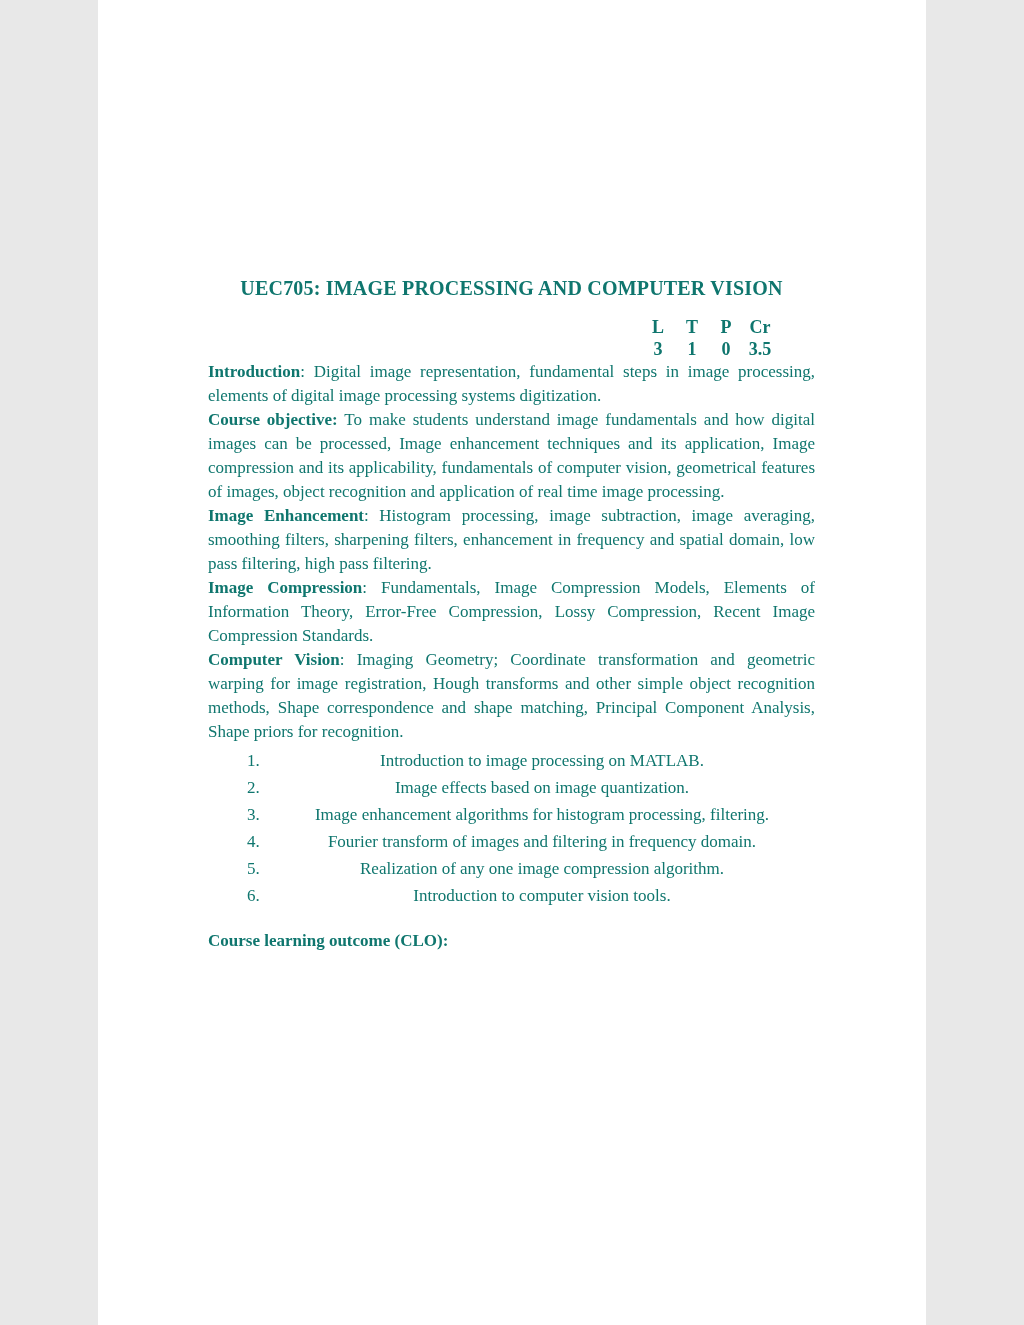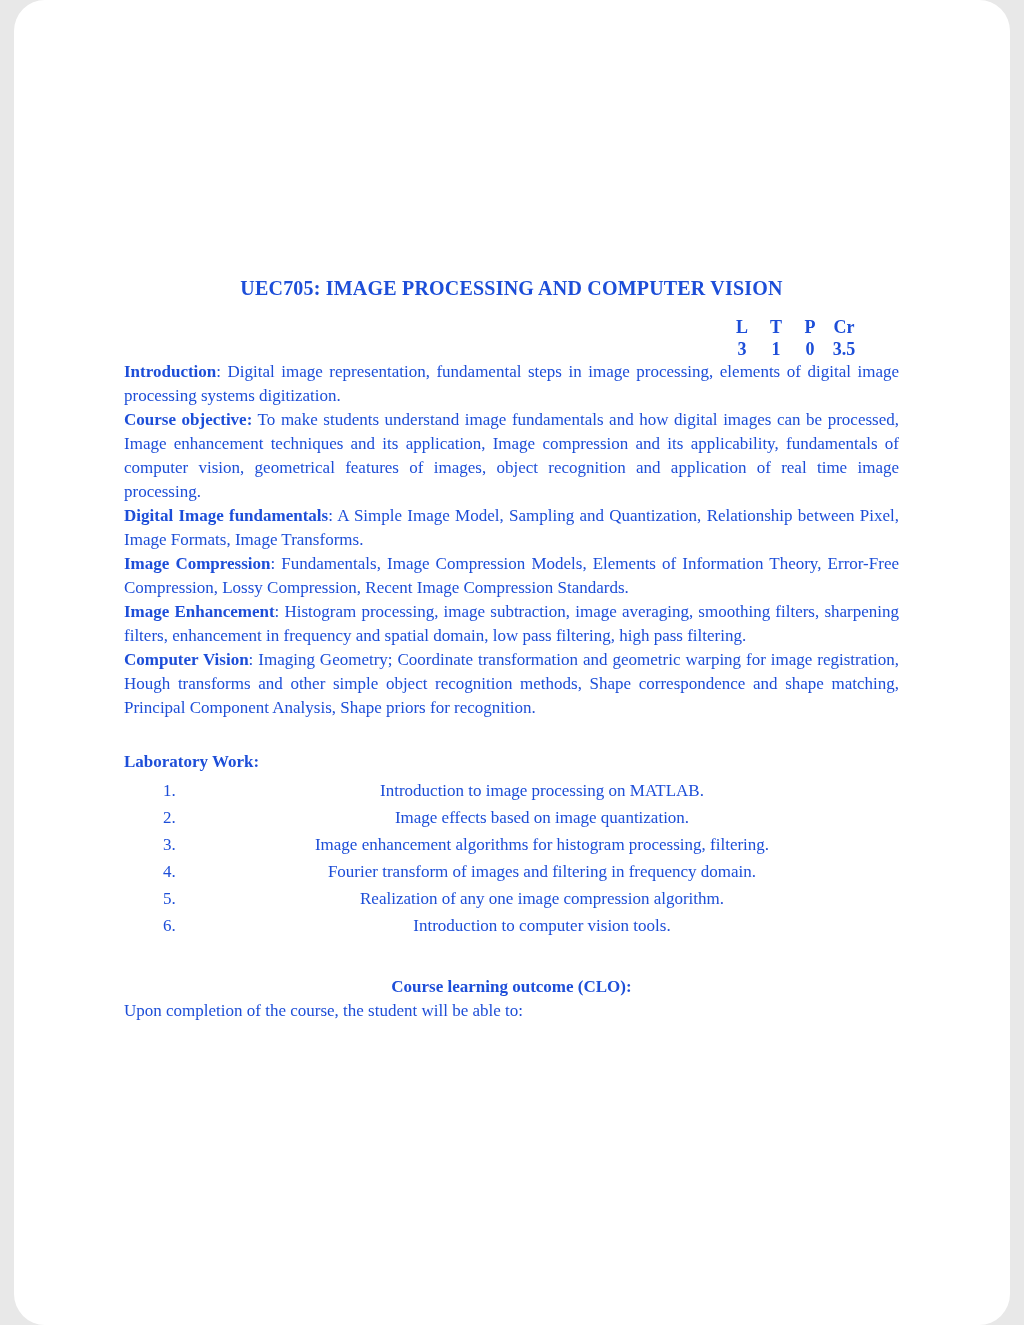--- a/index.html
+++ b/index.html
@@ -1,25 +1,24 @@
 <!DOCTYPE html>
 <html><head>
 <meta charset="utf-8">
 <style>
   html, body { margin: 0; padding: 0; background: #e8e8e8; }
   .page {
-    width: 996px;
+    width: 828px;
     height: 1325px;
     margin: 0 auto;
     background: #ffffff;
-    color: #1d4ed8;
+    color: #0f766e;
     font-family: "Liberation Serif", "DejaVu Serif", serif;
     overflow: hidden;
     position: relative;
-    border-radius: 31px;
   }
   .inner { padding: 0 111px 0 110px; }
 
   .doc-title {
     margin: 0;
     padding-top: 277px;
     font-size: 20px;
     line-height: 22px;
     font-weight: bold;
     text-align: center;
@@ -71,25 +70,25 @@
 
   .p-minor {
     margin-top: 20px;
     font-style: italic;
     line-height: 29px;
     text-align: left;
   }
   .p-minor strong { font-weight: bold; font-style: italic; }
 
   .clo-heading {
-    margin: 36px 0 0;
+    margin: 20px 0 0;
     font-size: 17px;
     line-height: 24px;
     font-weight: bold;
-    text-align: center;
+    text-align: left;
   }
   .clo-intro {
     margin-top: 3px;
     text-align: left;
   }
 </style>
 </head>
 <body>
 
 <div class="page">
@@ -109,38 +108,35 @@
         <span class="credits-cell">1</span>
         <span class="credits-cell">0</span>
         <span class="credits-cell">3.5</span>
       </div>
     </div>
 
     <p class="para p-introduction"><strong>Introduction</strong><span>: Digital image representation, fundamental steps in image processing, elements of digital image processing systems digitization.</span></p>
 
     <p class="para p-objective"><strong>Course objective:</strong><span> To make students understand image fundamentals and how digital images can be processed, Image enhancement techniques and its application, Image compression and its applicability, fundamentals of computer vision, geometrical features of images, object recognition and application of real time image processing.</span></p>
 
-    <p class="para p-fundamentals"><strong>Digital Image fundamentals</strong><span>: A Simple Image Model, Sampling and Quantization, Relationship between Pixel, Image Formats, Image Transforms.</span></p>
+
+    <p class="para p-enhancement"><strong>Image Enhancement</strong><span>: Histogram processing, image subtraction, image averaging, smoothing filters, sharpening filters, enhancement in frequency and spatial domain, low pass filtering, high pass filtering.</span></p>
 
     <p class="para p-compression"><strong>Image Compression</strong><span>: Fundamentals, Image Compression Models, Elements of Information Theory, Error-Free Compression, Lossy Compression, Recent Image Compression Standards.</span></p>
 
-    <p class="para p-enhancement"><strong>Image Enhancement</strong><span>: Histogram processing, image subtraction, image averaging, smoothing filters, sharpening filters, enhancement in frequency and spatial domain, low pass filtering, high pass filtering.</span></p>
-
     <p class="para p-vision"><strong>Computer Vision</strong><span>: Imaging Geometry; Coordinate transformation and geometric warping for image registration, Hough transforms and other simple object recognition methods, Shape correspondence and shape matching, Principal Component Analysis, Shape priors for recognition.</span></p>
 
-    <p class="lab-heading">Laboratory Work:</p>
 
     <ol class="lab-list">
       <li>Introduction to image processing on MATLAB.</li>
       <li>Image effects based on image quantization.</li>
       <li>Image enhancement algorithms for histogram processing, filtering.</li>
       <li>Fourier transform of images and filtering in frequency domain.</li>
       <li>Realization of any one image compression algorithm.</li>
       <li>Introduction to computer vision tools.</li>
     </ol>
 
 
     <p class="clo-heading">Course learning outcome (CLO):</p>
 
-    <p class="para clo-intro">Upon completion of the course, the student will be able to:</p>
 
   </div>
 </div>
 
 </body></html>

